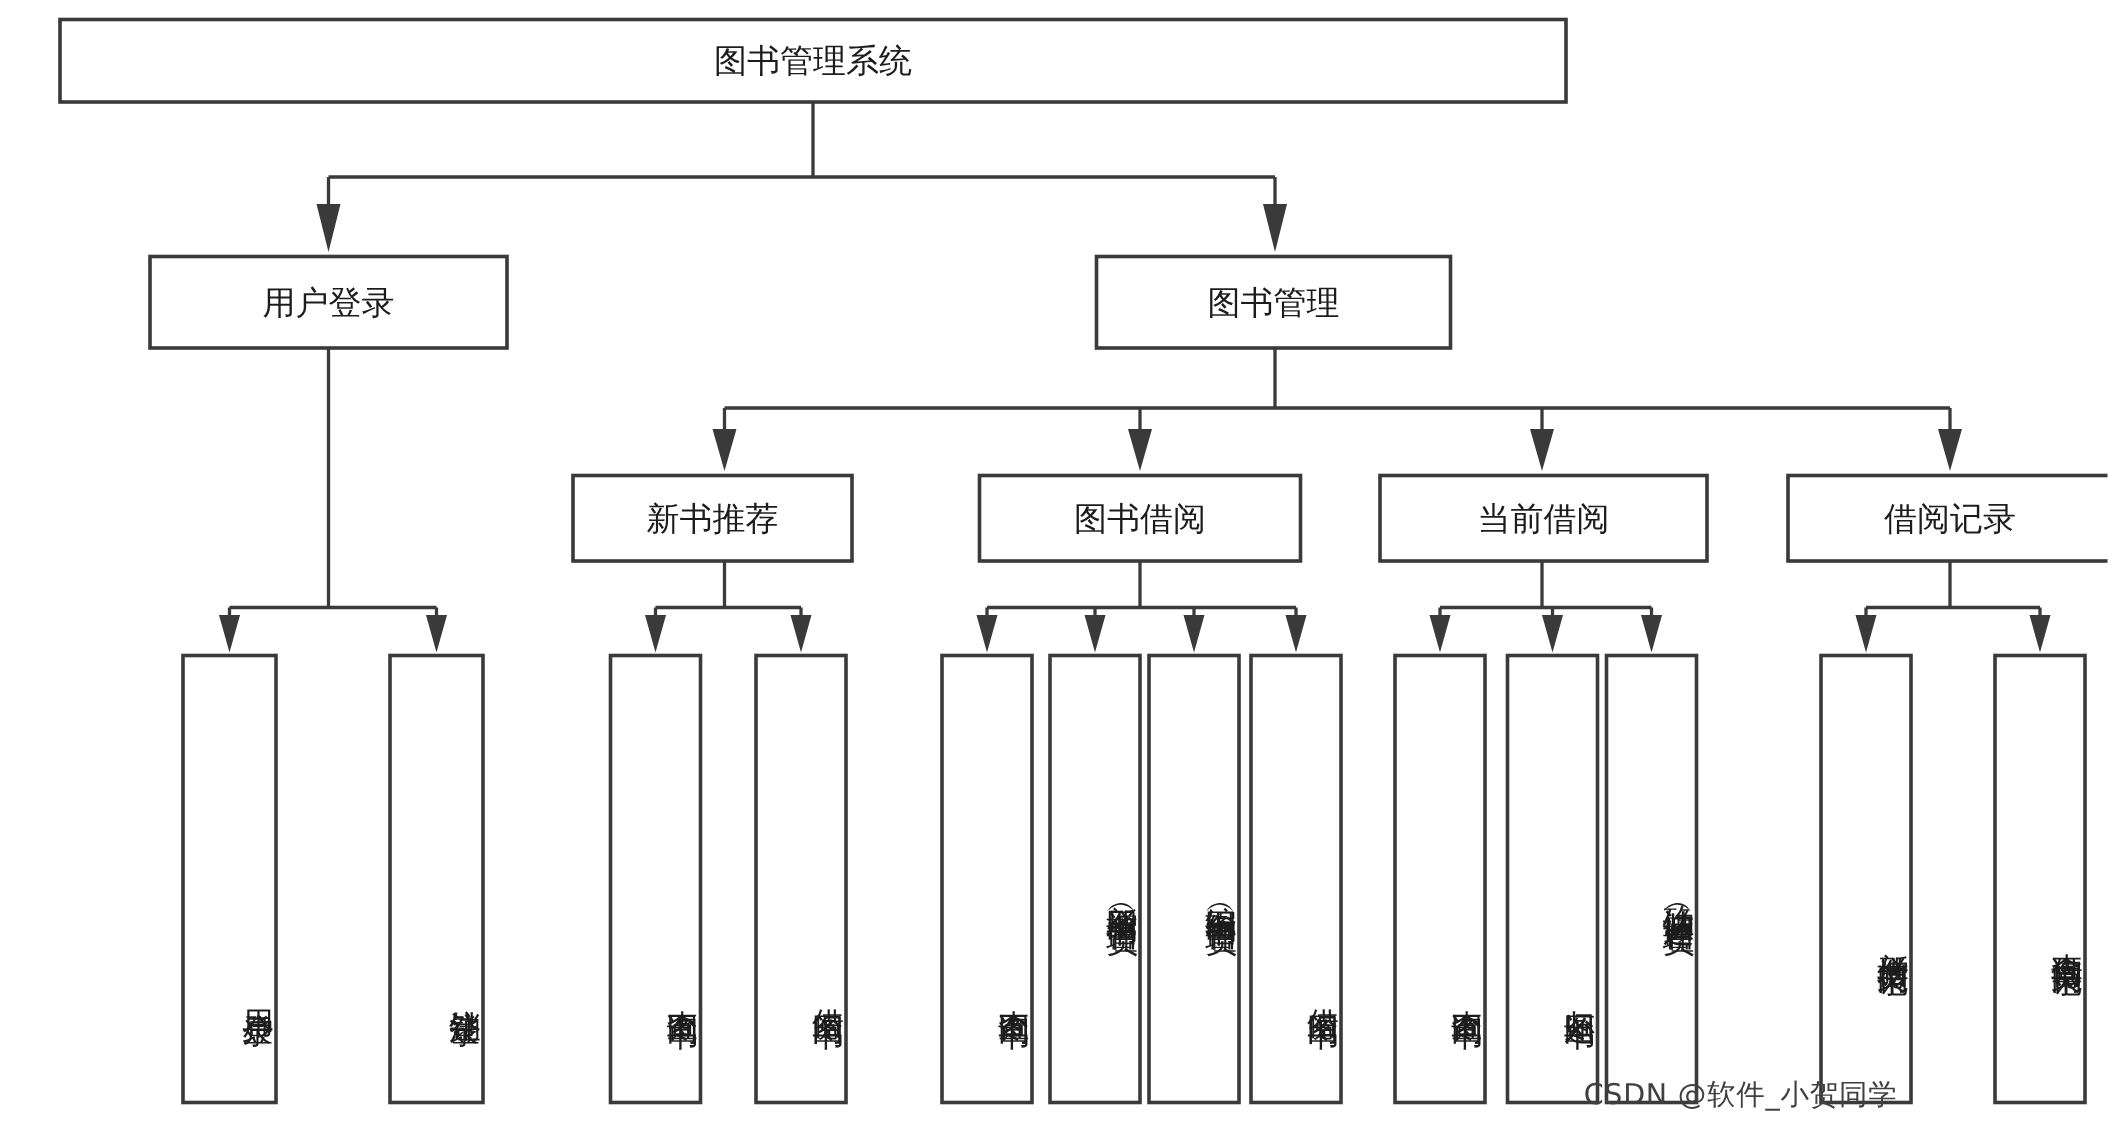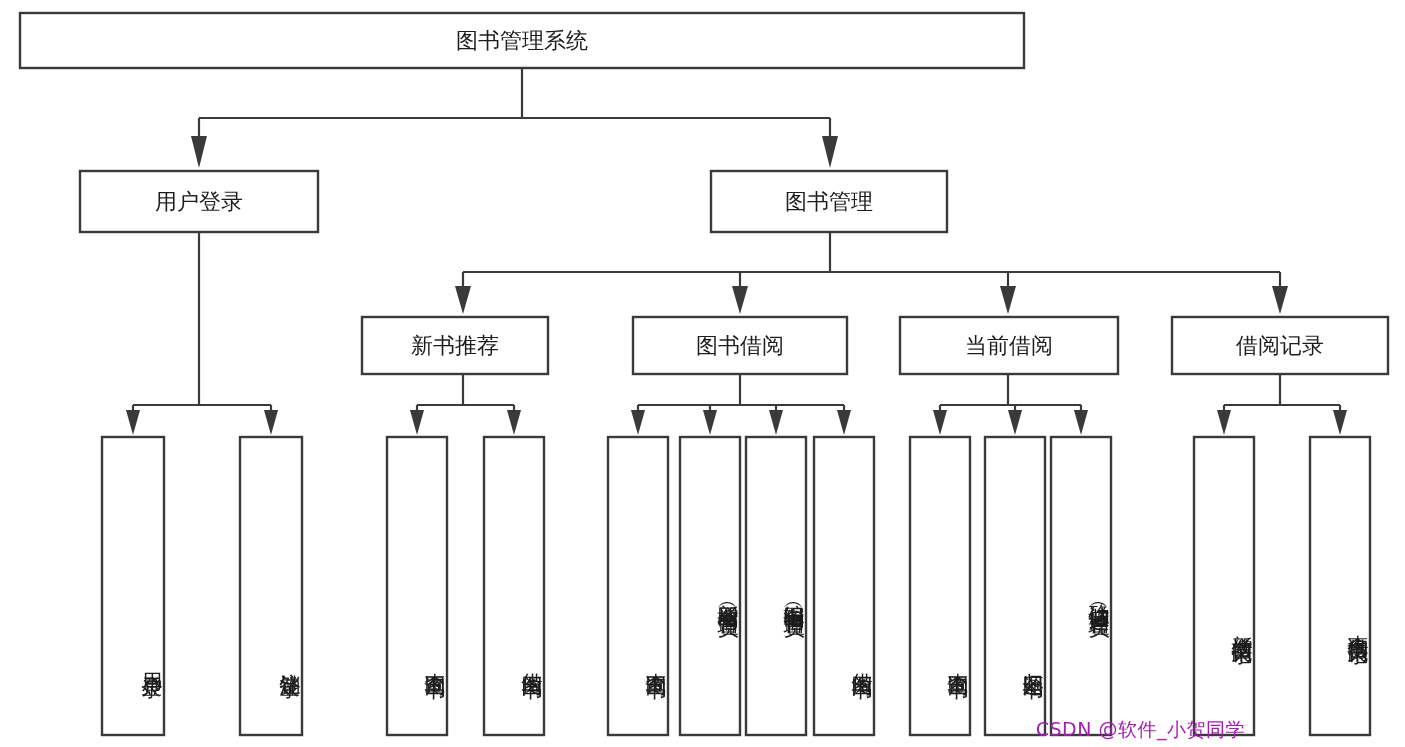--- a/index.html
+++ b/index.html
@@ -11,20 +11,21 @@
     width: 1405px;
     height: 747px;
     font-family: "DejaVu Sans", "Liberation Sans", sans-serif;
     overflow: hidden;
     position: relative;
   }
   #diagram-root {
     position: relative;
     width: 1253px;
     height: 747px;
+    margin-left: 20px;
   }
   svg.flow {
     position: absolute;
     top: 0;
     left: 0;
     width: 1405px;
     height: 747px;
   }
   .node-box {
     fill: #ffffff;
@@ -62,21 +63,21 @@
     justify-content: center;
     white-space: nowrap;
     pointer-events: none;
   }
   .watermark {
     position: absolute;
     right: 8px;
     bottom: 4px;
     font-family: "DejaVu Sans", "Liberation Sans", sans-serif;
     font-size: 19px;
-    color: #a21caf;
+    color: #404040;
     letter-spacing: 0.5px;
     white-space: nowrap;
   }
 </style>
 </head>
 <body>
 
 <div id="diagram-root">
 
   <svg class="flow" viewBox="0 0 1405 747">

